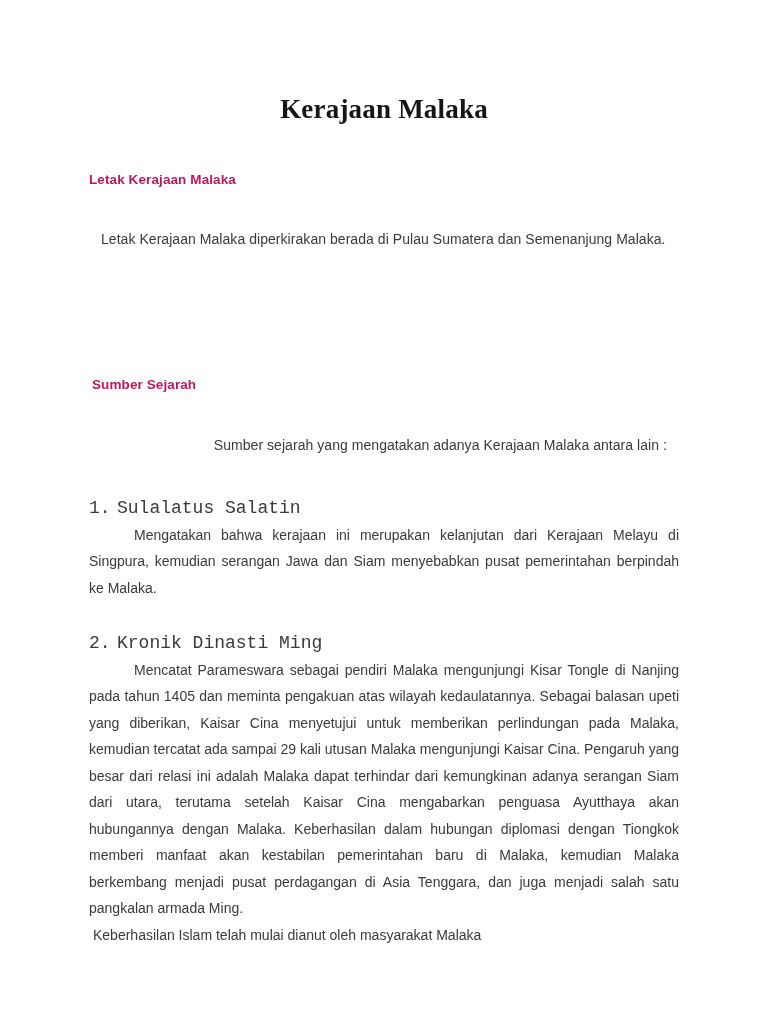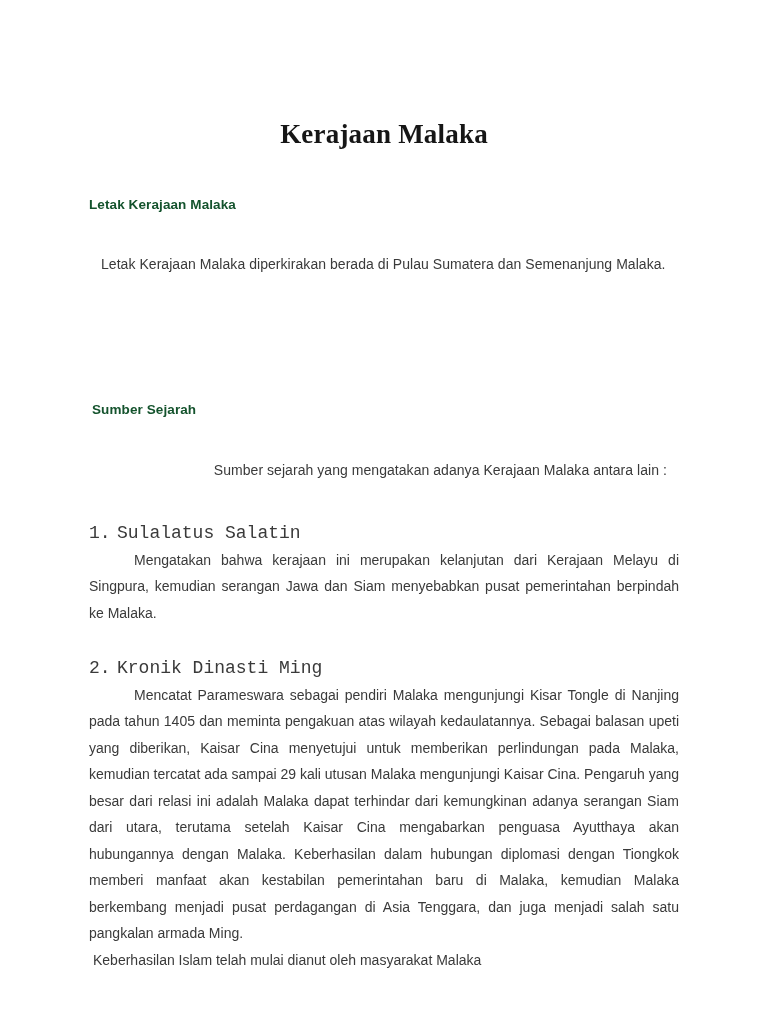--- a/index.html
+++ b/index.html
@@ -36,31 +36,31 @@
 
   
   .doc-title {
     font-family: "Liberation Serif", serif;
     font-weight: bold;
     font-size: 27px;
     line-height: 32px;
     color: #161616;
     text-align: center;
     margin: 0;
-    padding-top: 118px;
+    padding-top: 93px;
     letter-spacing: 0.2px;
   }
 
   
   .section-heading {
     font-family: "Liberation Sans", sans-serif;
     font-weight: bold;
     font-size: 13.5px;
     line-height: 20px;
-    color: #14532d;
+    color: #be185d;
     margin: 0;
     letter-spacing: 0.1px;
   }
   .heading-letak {
     padding-top: 45px;
   }
   .heading-sumber {
     padding-top: 110px;
     padding-left: 3px;
   }

